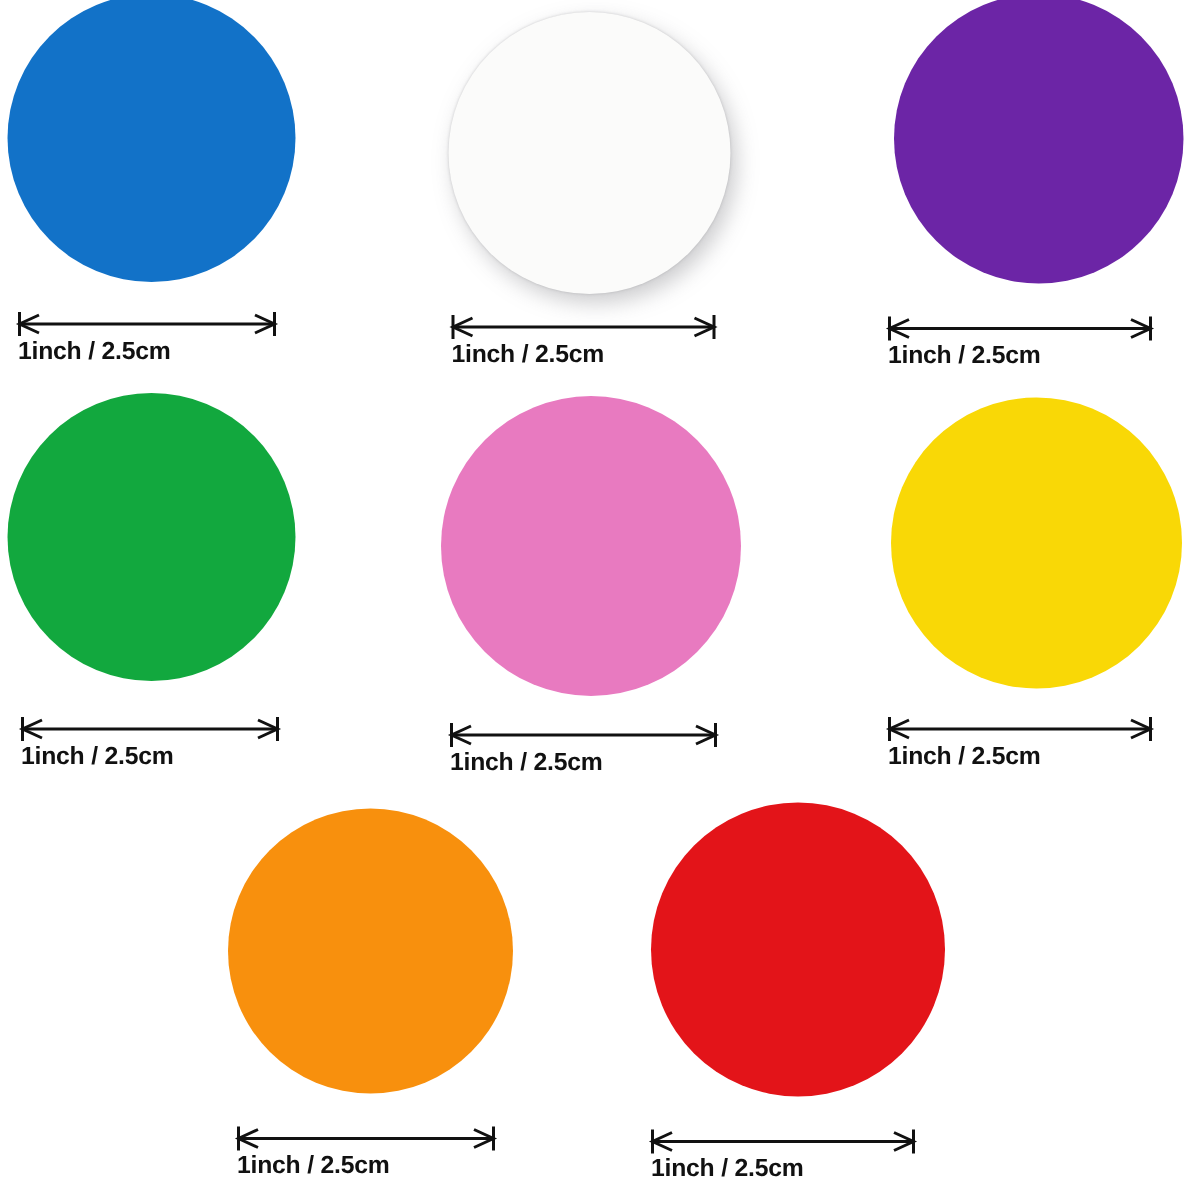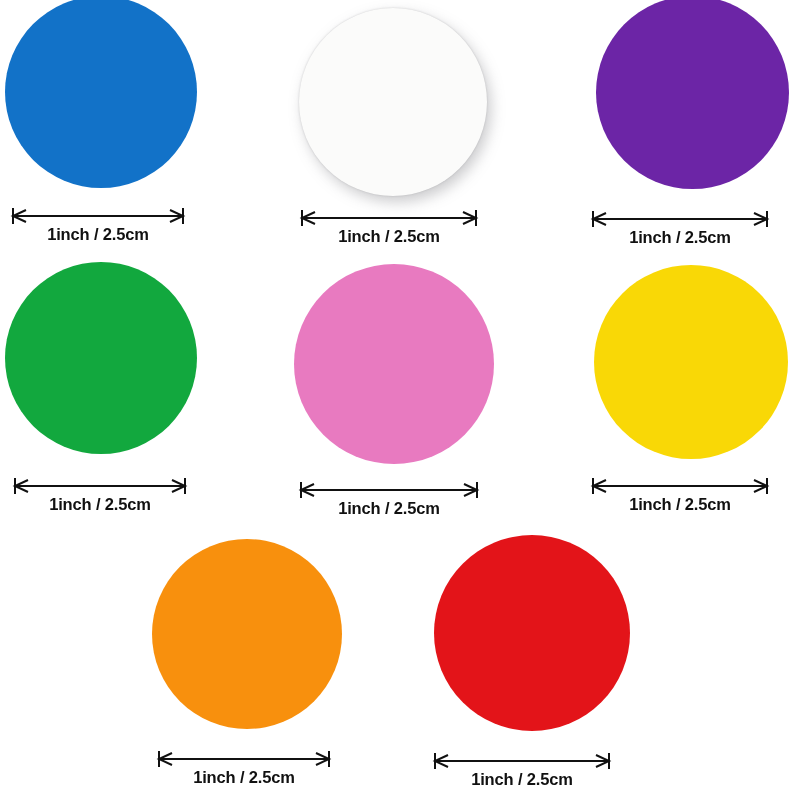--- a/index.html
+++ b/index.html
@@ -49,21 +49,21 @@
     display: block;
     width: 100%;
     height: 20px;
     overflow: visible;
   }
   .ruler .ruler-label {
     position: absolute;
     top: 18px;
     left: 0;
     width: 100%;
-    text-align: center;
+    text-align: left;
     font-family: "Liberation Sans", sans-serif;
     font-weight: bold;
     font-size: 16.5px;
     letter-spacing: -0.15px;
     color: #111111;
     white-space: nowrap;
     line-height: 20px;
   }
 </style>
 </head>

